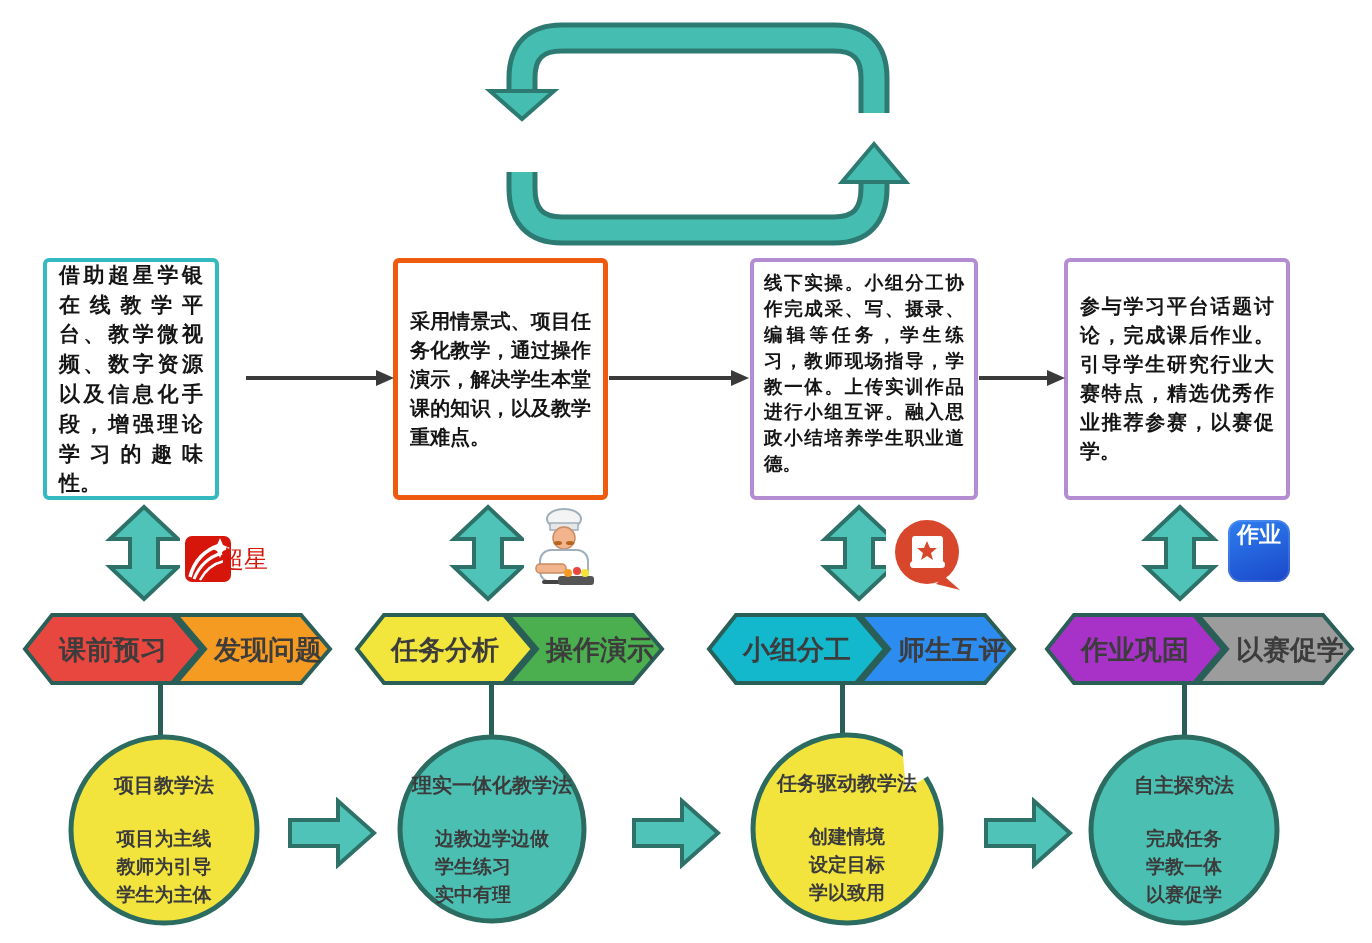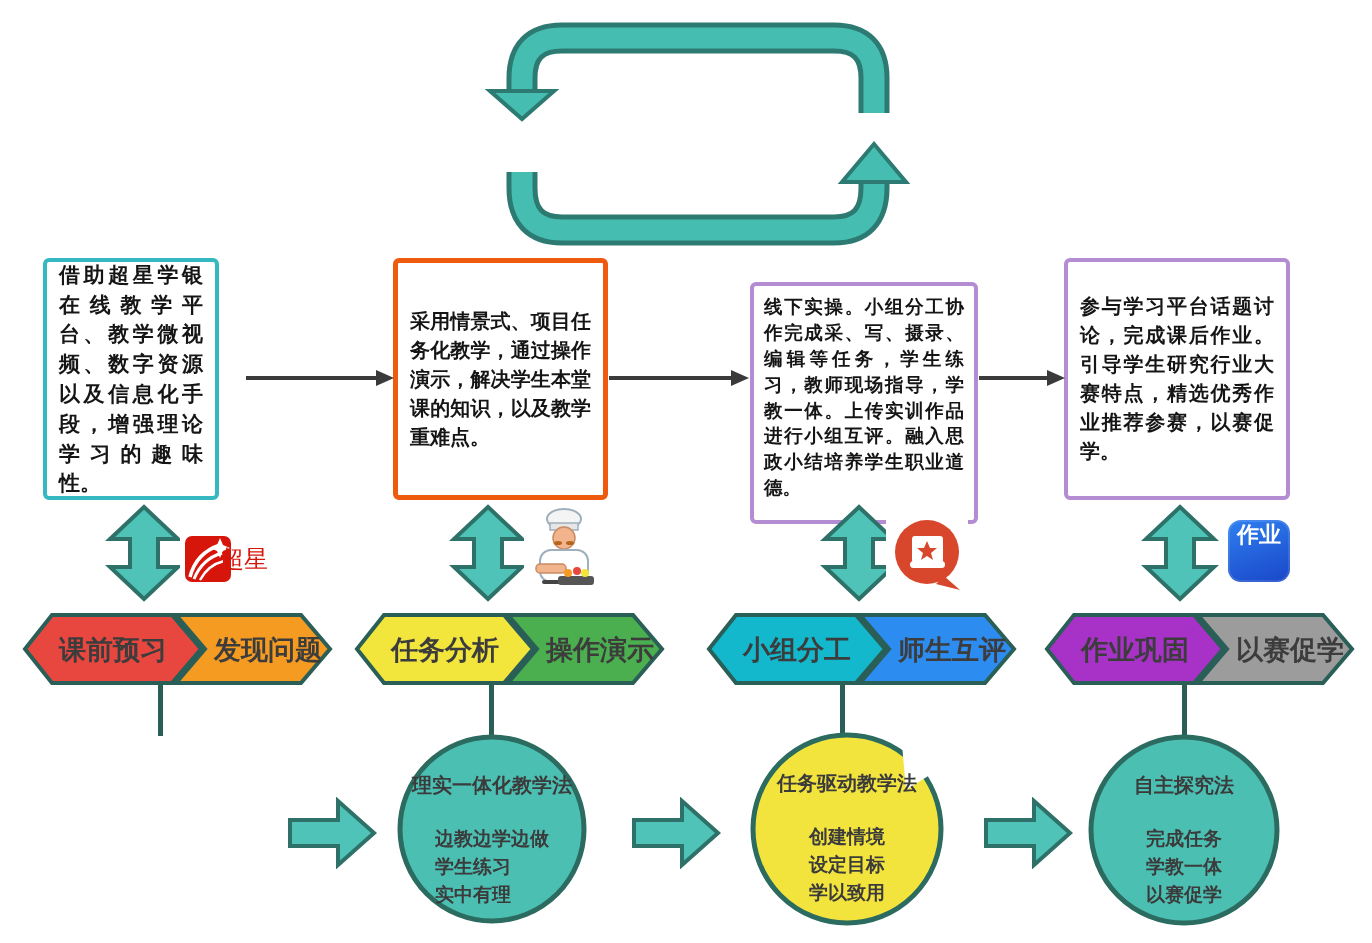--- a/index.html
+++ b/index.html
@@ -18,21 +18,21 @@
 
   
   .dbox{
     background:#ffffff;border-style:solid;border-radius:6px;box-sizing:border-box;
     display:flex;align-items:center;padding:10px 12px;
     font-weight:700;color:#151515;text-align:justify;
   }
   .b-teal{border-color:#35b9c1;border-width:4px;font-size:21px;line-height:1.42;}
   .b-orange{border-color:#ee5a0e;border-width:5px;font-size:20px;line-height:1.45;}
   .b-purple{border-color:#b48cd2;border-width:4px;font-size:20px;line-height:1.45;}
-  .b-purple.dense{font-size:18.5px;line-height:1.4;align-items:flex-start;padding:8px 10px;margin-top:24px;}
+  .b-purple.dense{font-size:18.5px;line-height:1.4;align-items:flex-start;padding:8px 10px;}
 
   
   .chev{stroke:#2a5f58;stroke-width:4;stroke-linejoin:miter;}
   .chev-label{font-family:"Liberation Sans","DejaVu Sans",sans-serif;
     font-size:27px;font-weight:700;fill:#3c3c3c;}
 
   
   .teal-shape{fill:#4fc3b7;stroke:#2d7168;stroke-width:4;}
   .loop-under{stroke:#2c7a71;stroke-width:31;fill:none;}
   .loop-over{stroke:#45bdb1;stroke-width:21;fill:none;}
@@ -185,20 +185,33 @@
     <polygon class="chev" points="154,3 279,3 308,37 279,71 154,71 183,37" fill="#9C9C9C"></polygon>
     <text class="chev-label" x="91" y="47" text-anchor="middle">作业巩固</text>
     <text class="chev-label" x="246" y="47" text-anchor="middle">以赛促学</text>
   </svg>
 
   <div class="abs vline" style="left:158px;top:684px;height:52px;"></div>
   <div class="abs vline" style="left:489px;top:684px;height:52px;"></div>
   <div class="abs vline" style="left:840px;top:684px;height:52px;"></div>
   <div class="abs vline" style="left:1182px;top:684px;height:52px;"></div>
 
+  <div class="abs" style="left:68px;top:734px;width:192px;height:192px;">
+    <svg width="192" height="192" viewBox="0 0 192 192">
+      <circle class="method-circle-shape" cx="96" cy="96" r="93" fill="#F3E43D"></circle>
+    </svg>
+    <div class="circle-text">
+      <div class="c-title">项目教学法</div>
+      <div class="c-lines">
+        <div>项目为主线</div>
+        <div>教师为引导</div>
+        <div>学生为主体</div>
+      </div>
+    </div>
+  </div>
 
   <div class="abs" style="left:397px;top:734px;width:190px;height:190px;">
     <svg width="190" height="190" viewBox="0 0 190 190">
       <circle class="method-circle-shape" cx="95" cy="95" r="92" fill="#4CBFB3"></circle>
     </svg>
     <div class="circle-text">
       <div class="c-title">理实一体化教学法</div>
       <div class="c-lines">
         <div>边教边学边做</div>
         <div>学生练习</div>

